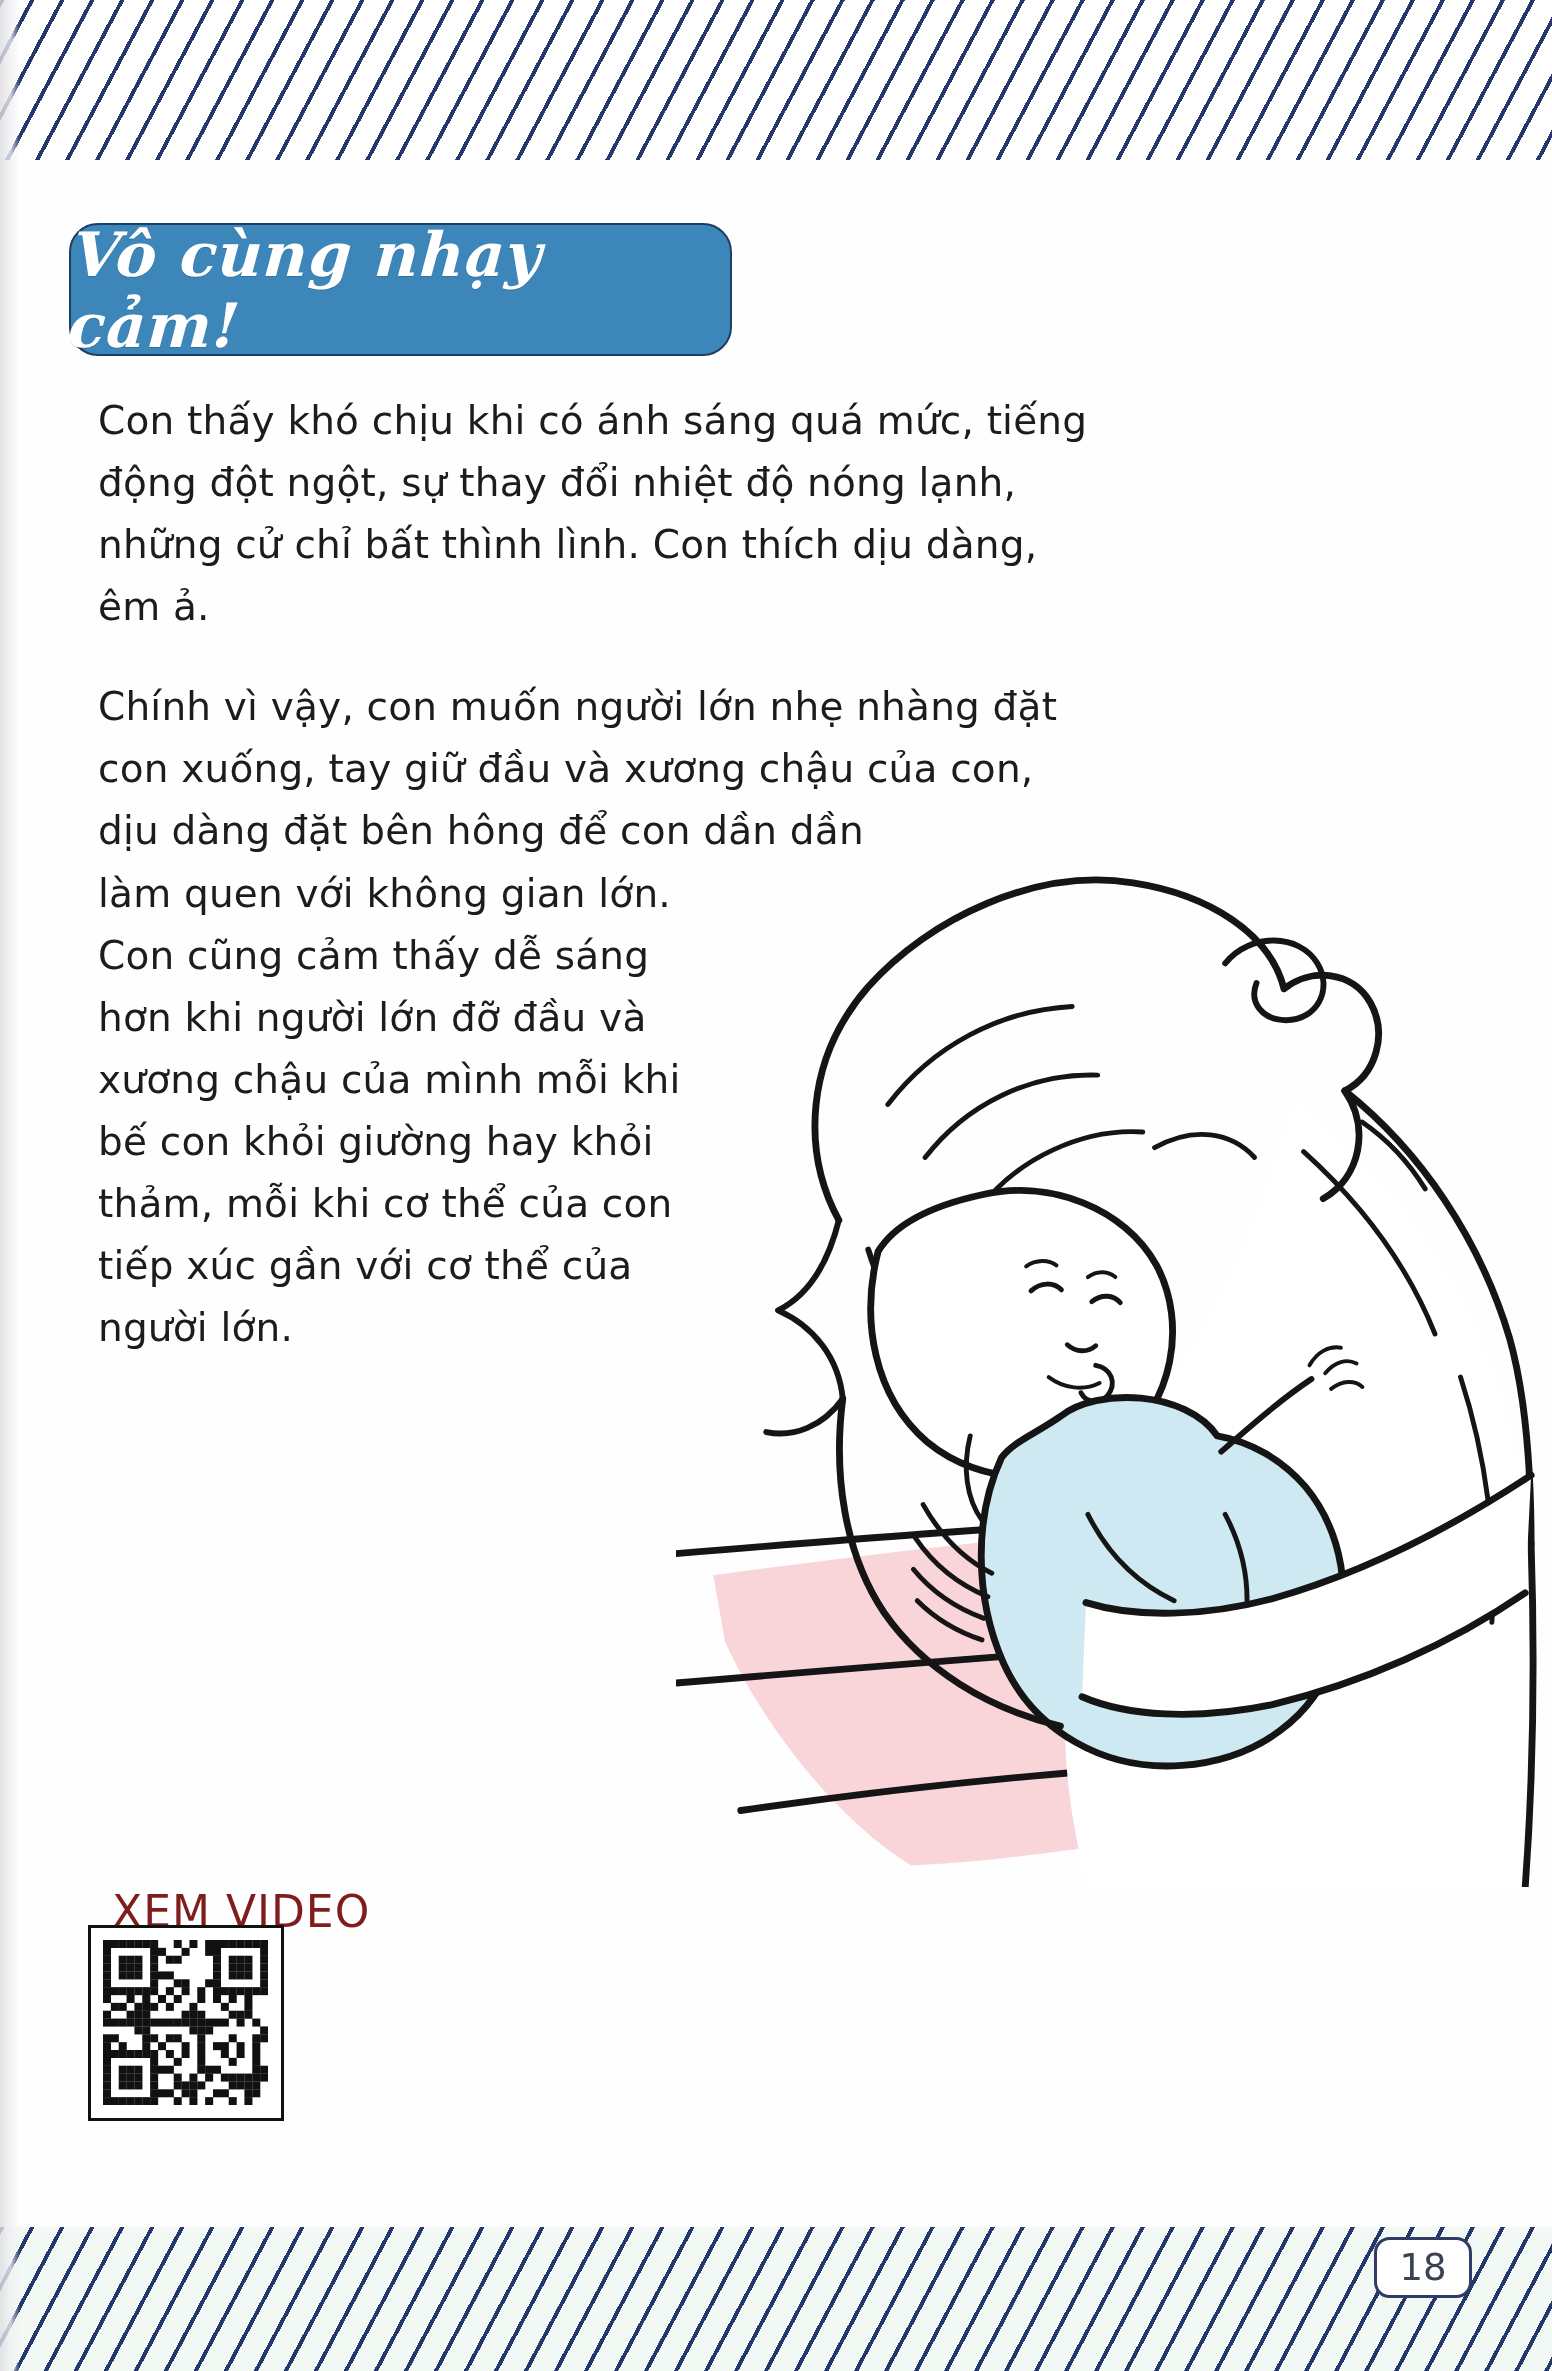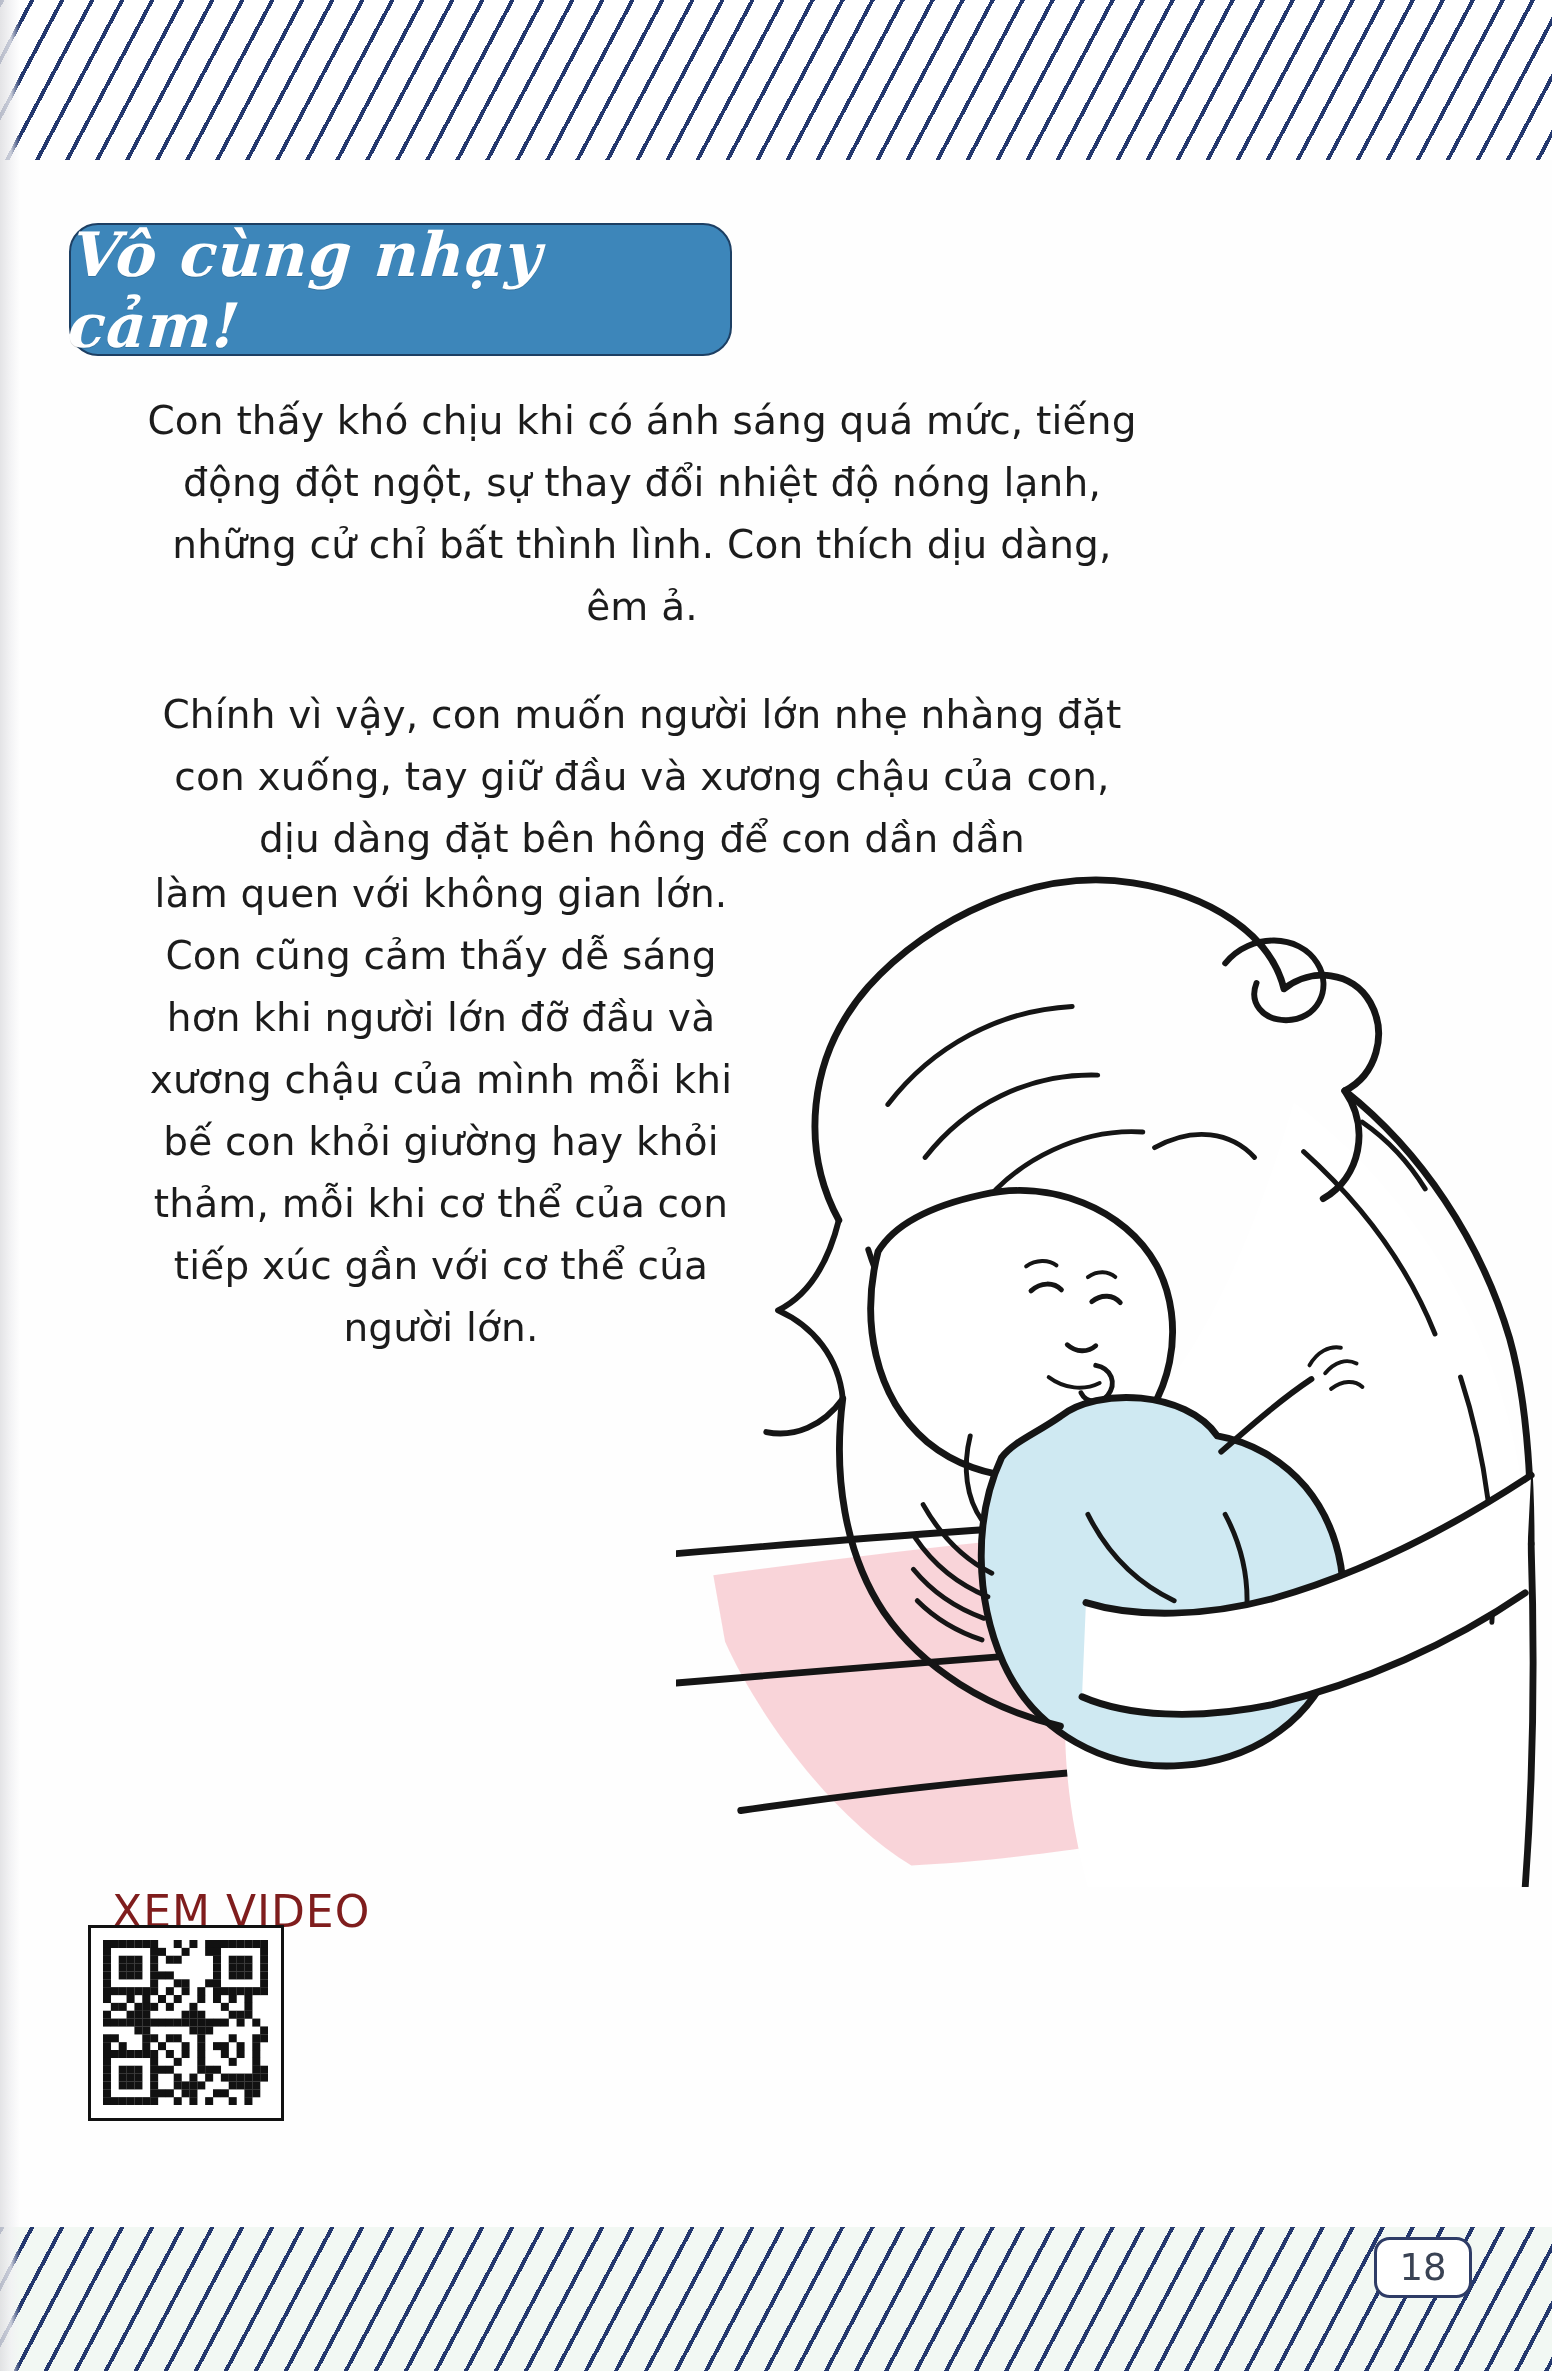--- a/index.html
+++ b/index.html
@@ -44,24 +44,23 @@
     letter-spacing:1px;
     transform:skewX(-4deg);
     text-shadow:0 1px 0 rgba(0,0,0,.15);
   }
   
   .para{
     position:absolute;left:98px;
     white-space:pre-line;
     font-size:39px;line-height:62px;
     letter-spacing:0.2px;
-    text-align:center;
   }
   .para-1{top:390px;width:1088px;}
-  .para-2-intro{top:676px;width:1088px;margin-top:8px;}
+  .para-2-intro{top:676px;width:1088px;}
   .para-2-col{top:863px;width:686px;}
   
   .figure{
     position:absolute;left:676px;top:828px;width:863px;height:1059px;
   }
   .figure svg{display:block;width:863px;height:1059px;}
   
   .video-label{
     position:absolute;left:112px;top:1886px;
     font-size:44px;letter-spacing:1px;color:#7f1d1d;

